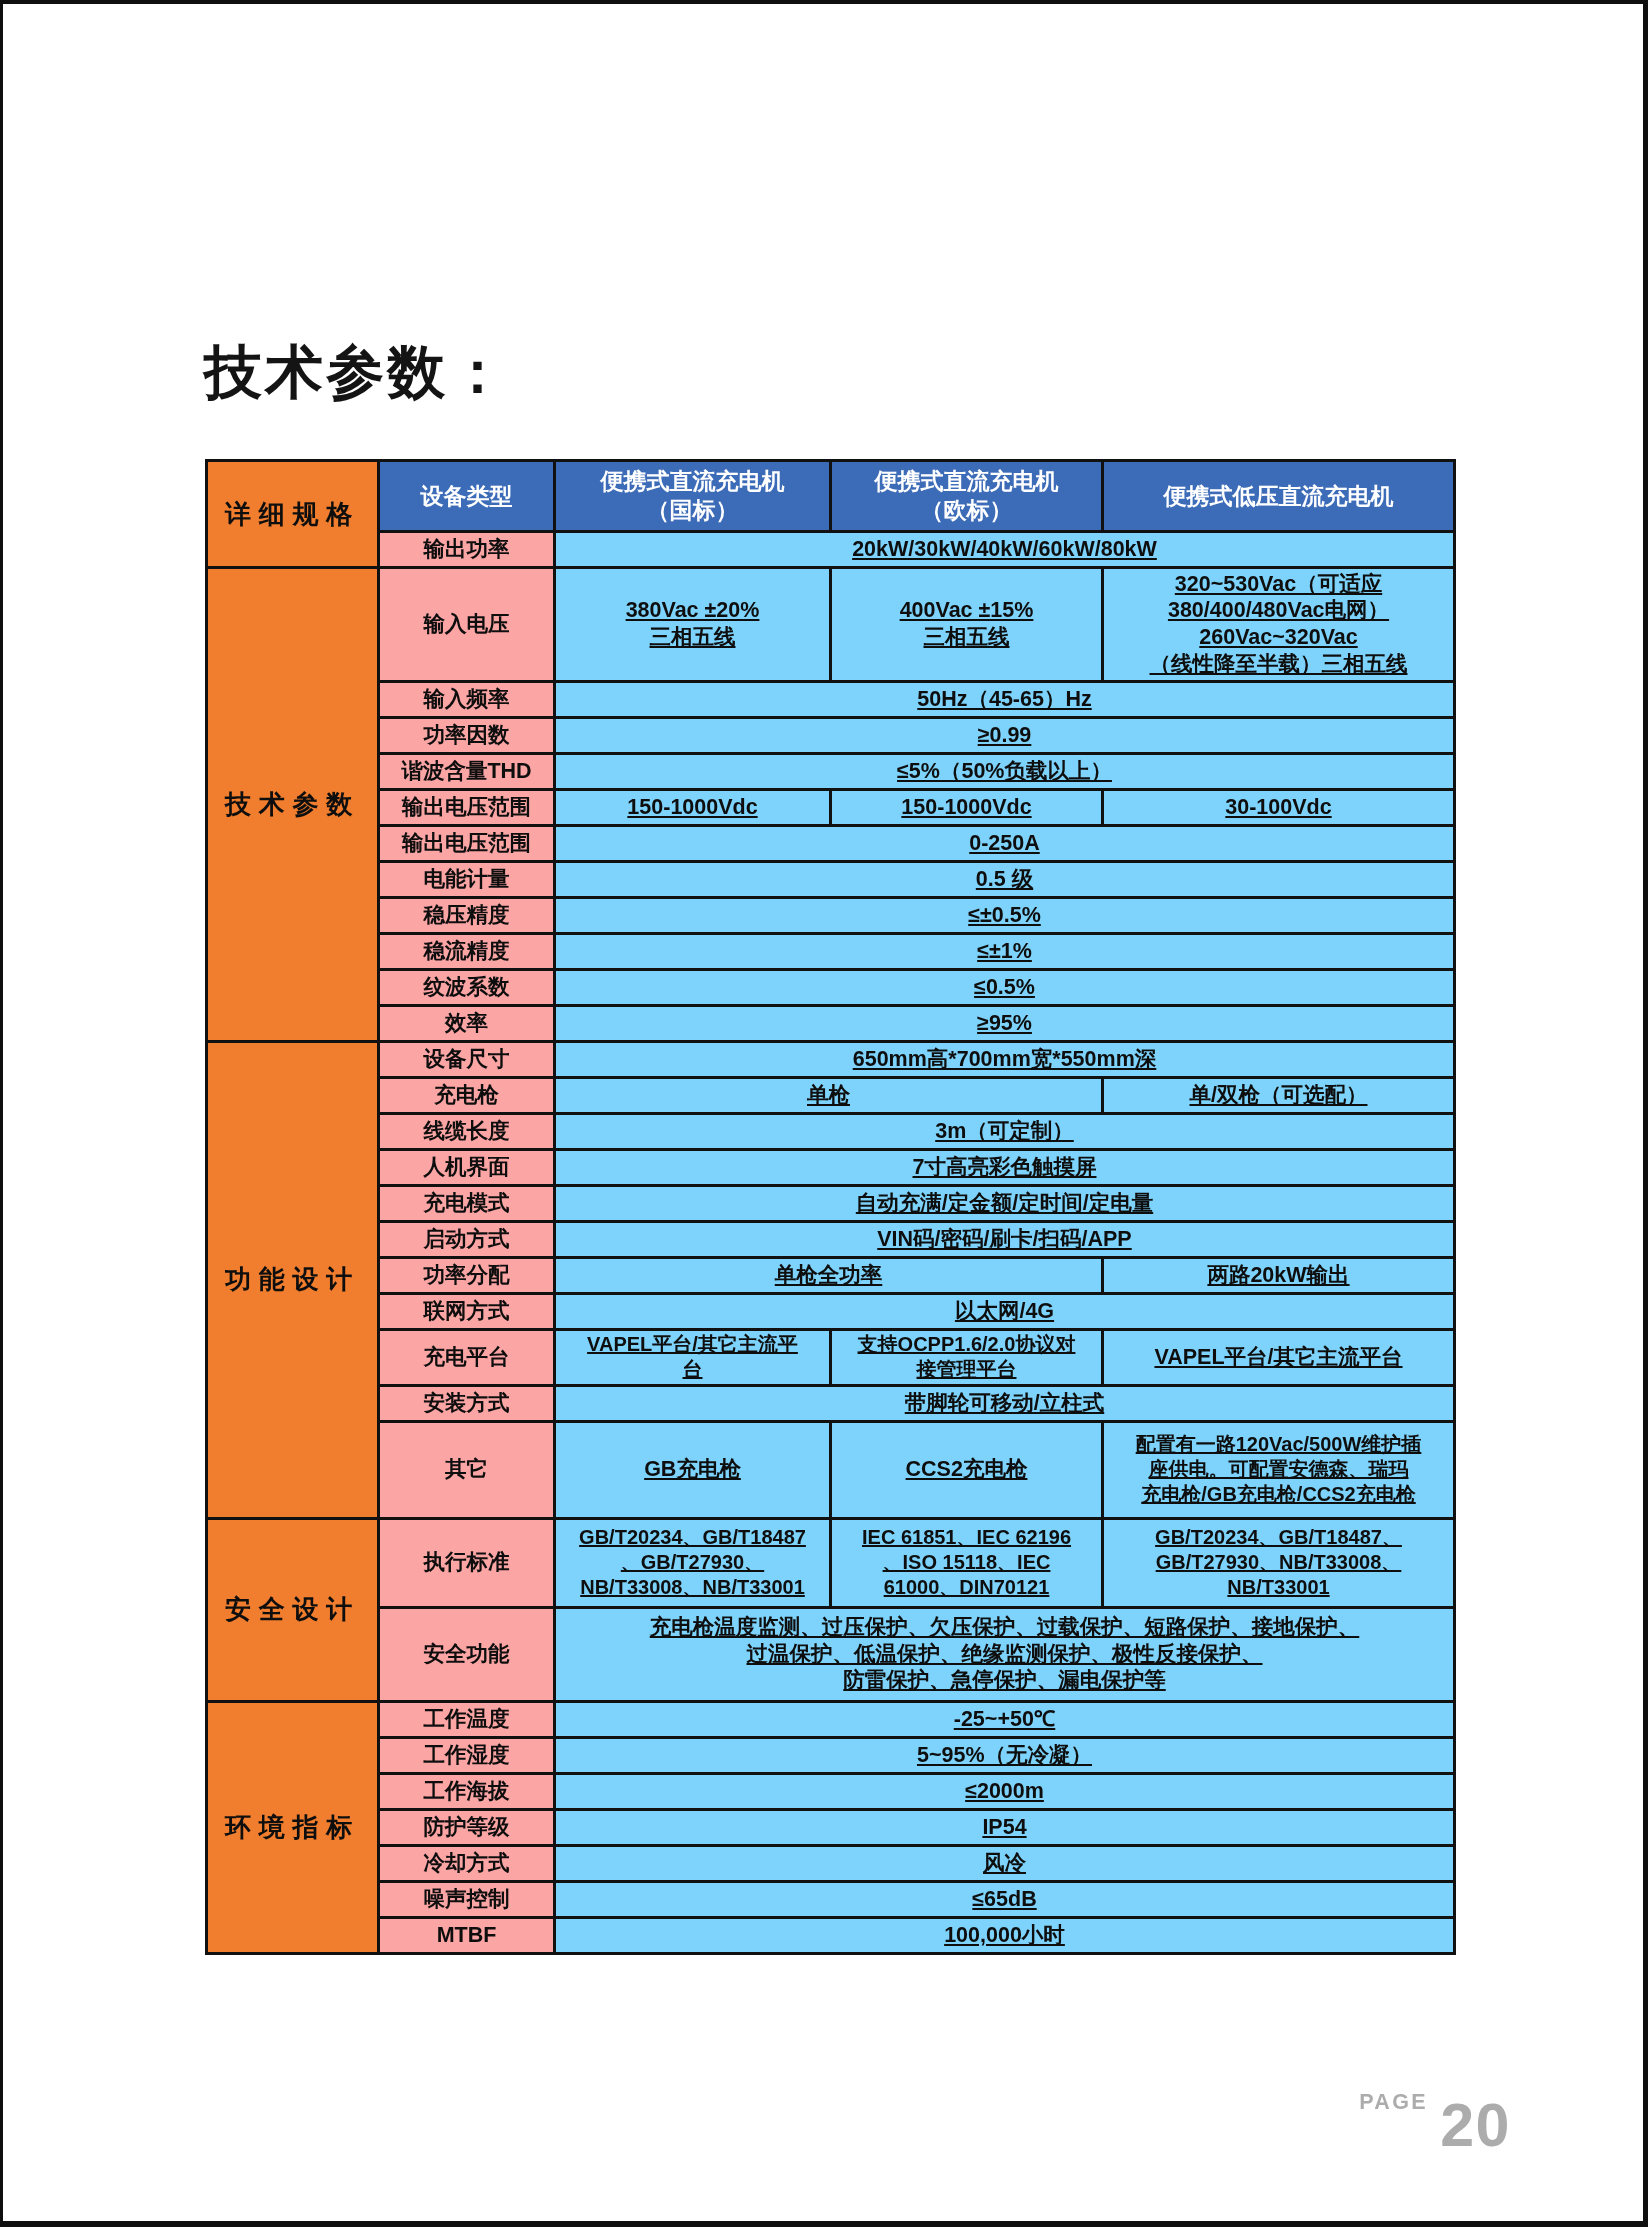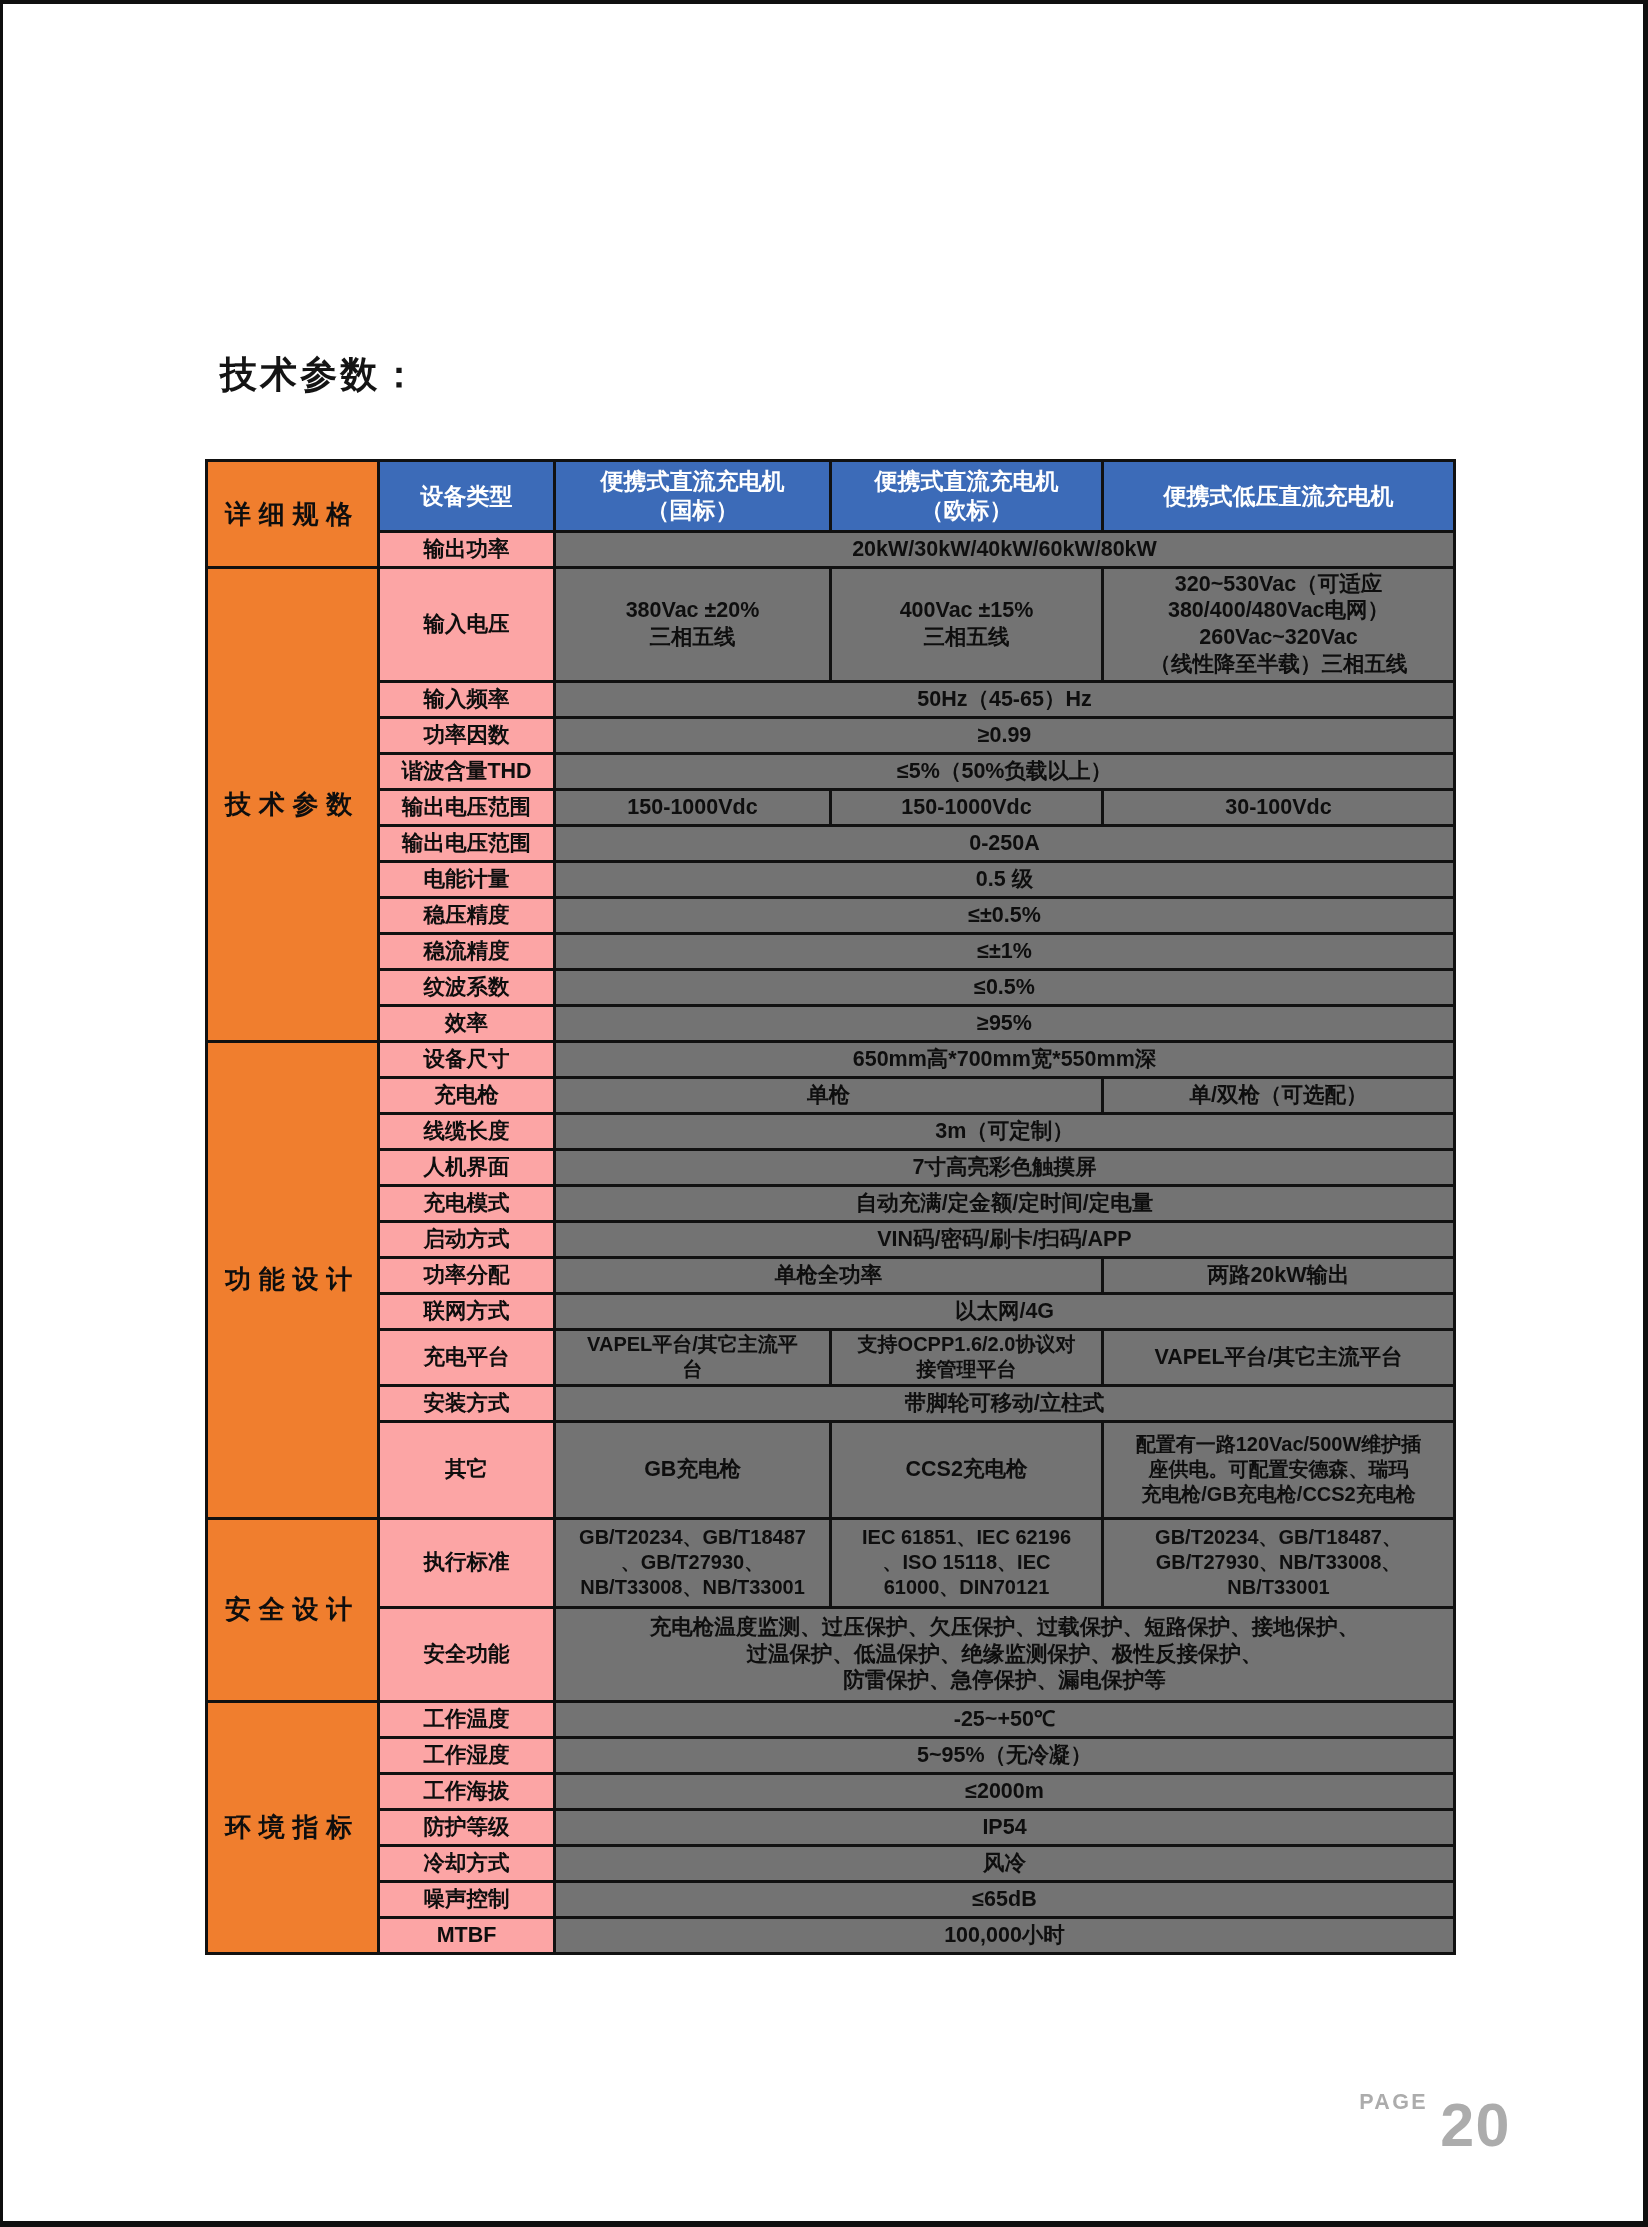--- a/index.html
+++ b/index.html
@@ -8,34 +8,34 @@
     font-family:"Liberation Sans", sans-serif;
   }
   .page{
     position:absolute;inset:0;box-sizing:border-box;background:#ffffff;
     border-top:4.6px solid #0f0f0f;border-bottom:6.1px solid #0f0f0f;
     border-left:3.1px solid #0f0f0f;border-right:5.4px solid #0f0f0f;
   }
   .company{position:absolute;top:123px;right:184px;text-align:center;color:#161616;}
   .company-cn{font-size:32px;font-weight:bold;letter-spacing:1.5px;white-space:nowrap;}
   .company-en{font-size:17px;font-weight:bold;letter-spacing:1.1px;margin-top:9.2px;white-space:nowrap;}
-  .doc-title{position:absolute;left:201px;top:330px;margin:16px;font-size:37px;font-weight:bold;color:#141414;letter-spacing:3.1px;text-align:center;}
+  .doc-title{position:absolute;left:201px;top:330px;margin:0;font-size:58px;font-weight:bold;color:#141414;letter-spacing:3.1px;text-align:center;}
   .spec-table{
     position:absolute;left:202px;top:455px;width:1248px;
     border-collapse:collapse;table-layout:fixed;
   }
   .spec-table td{
     border:3.1px solid #111111;text-align:center;vertical-align:middle;
     font-weight:bold;color:#0e0e0e;padding:1.5px 4.6px;box-sizing:border-box;
     line-height:1.25;
   }
   td.sec{background:#F07E2E;font-size:26px;letter-spacing:7.7px;}
   td.hdr{background:#3C6BB8;color:#ffffff;font-size:23px;white-space:pre-line;}
   td.lbl{background:#fca5a5;font-size:21.5px;}
-  td.val{background:#737373;font-size:21.5px;white-space:pre-line;}
+  td.val{background:#7dd3fc;font-size:21.5px;white-space:pre-line;text-decoration:underline;}
   td.val.small{font-size:20px;}
   tr{height:36px;}
   tr.h92{height:71px;}
   tr.h128{height:98px;}
   tr.h68{height:52px;}
   tr.h126{height:97px;}
   tr.h116{height:89px;}
   tr.h122{height:94px;}
   .footer{
     position:absolute;top:2086px;right:132px;color:#ACACAC;

